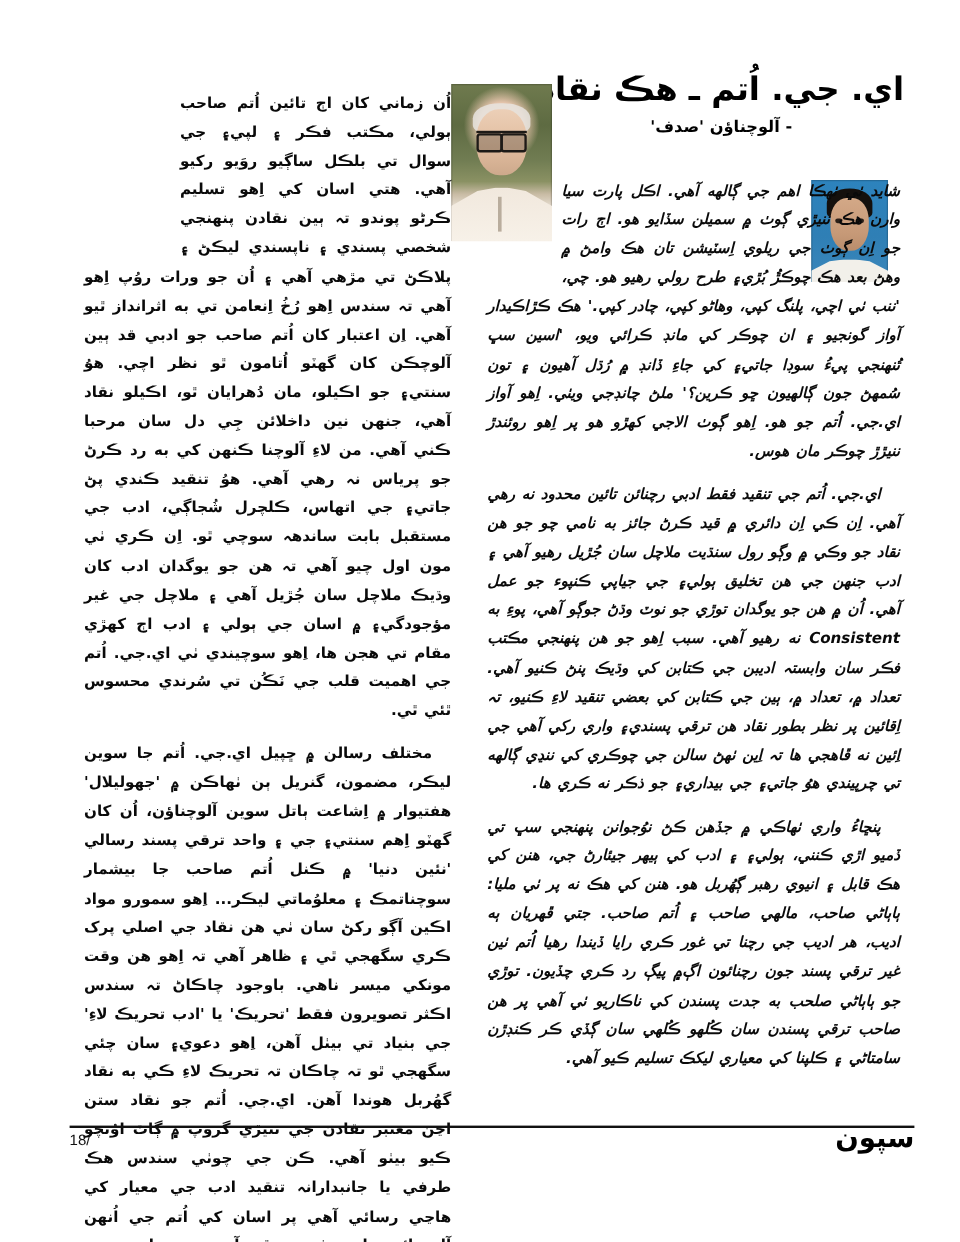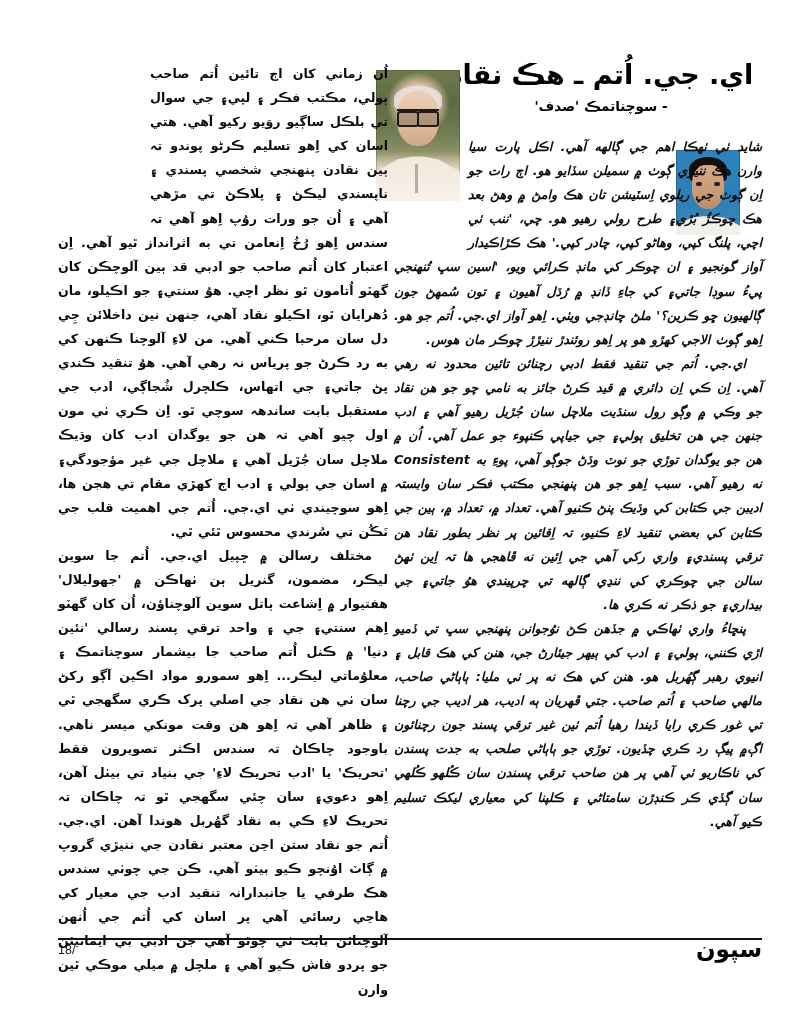--- a/index.html
+++ b/index.html
@@ -158,21 +158,21 @@
     direction: rtl;
     text-align: justify;
     text-align-last: right;
     font-size: 12.6px;
     font-weight: 700;
     line-height: 24.1px;
     color: #0a0a0a;
     letter-spacing: 0px;
     word-spacing: 1px;
   }
-  .col p { margin: 0; }
+  .col p { margin: 12px; }
   .col p + p { text-indent: 16px; }
 
   .col-right {
     right: 38px;
     top: 135px;
     width: 368px;
     font-style: italic;
   }
   .col-left {
     left: 58px;
@@ -243,21 +243,21 @@
     opacity: .0;
   }
 </style>
 </head>
 <body>
 
 <div class="page">
 
   <div class="title-block">
     <div class="article-title">اي. جي. اُتم ـ هڪ نقاد</div>
-    <div class="article-byline">- سوچناتمڪ 'صدف'</div>
+    <div class="article-byline">- آلوچناؤن 'صدف'</div>
   </div>
 
   <div class="photo photo-elder">
     <div class="hair"></div>
     <div class="face"></div>
     <div class="glasses"></div>
     <div class="kurta"></div>
     <div class="collar"></div>
   </div>
 

